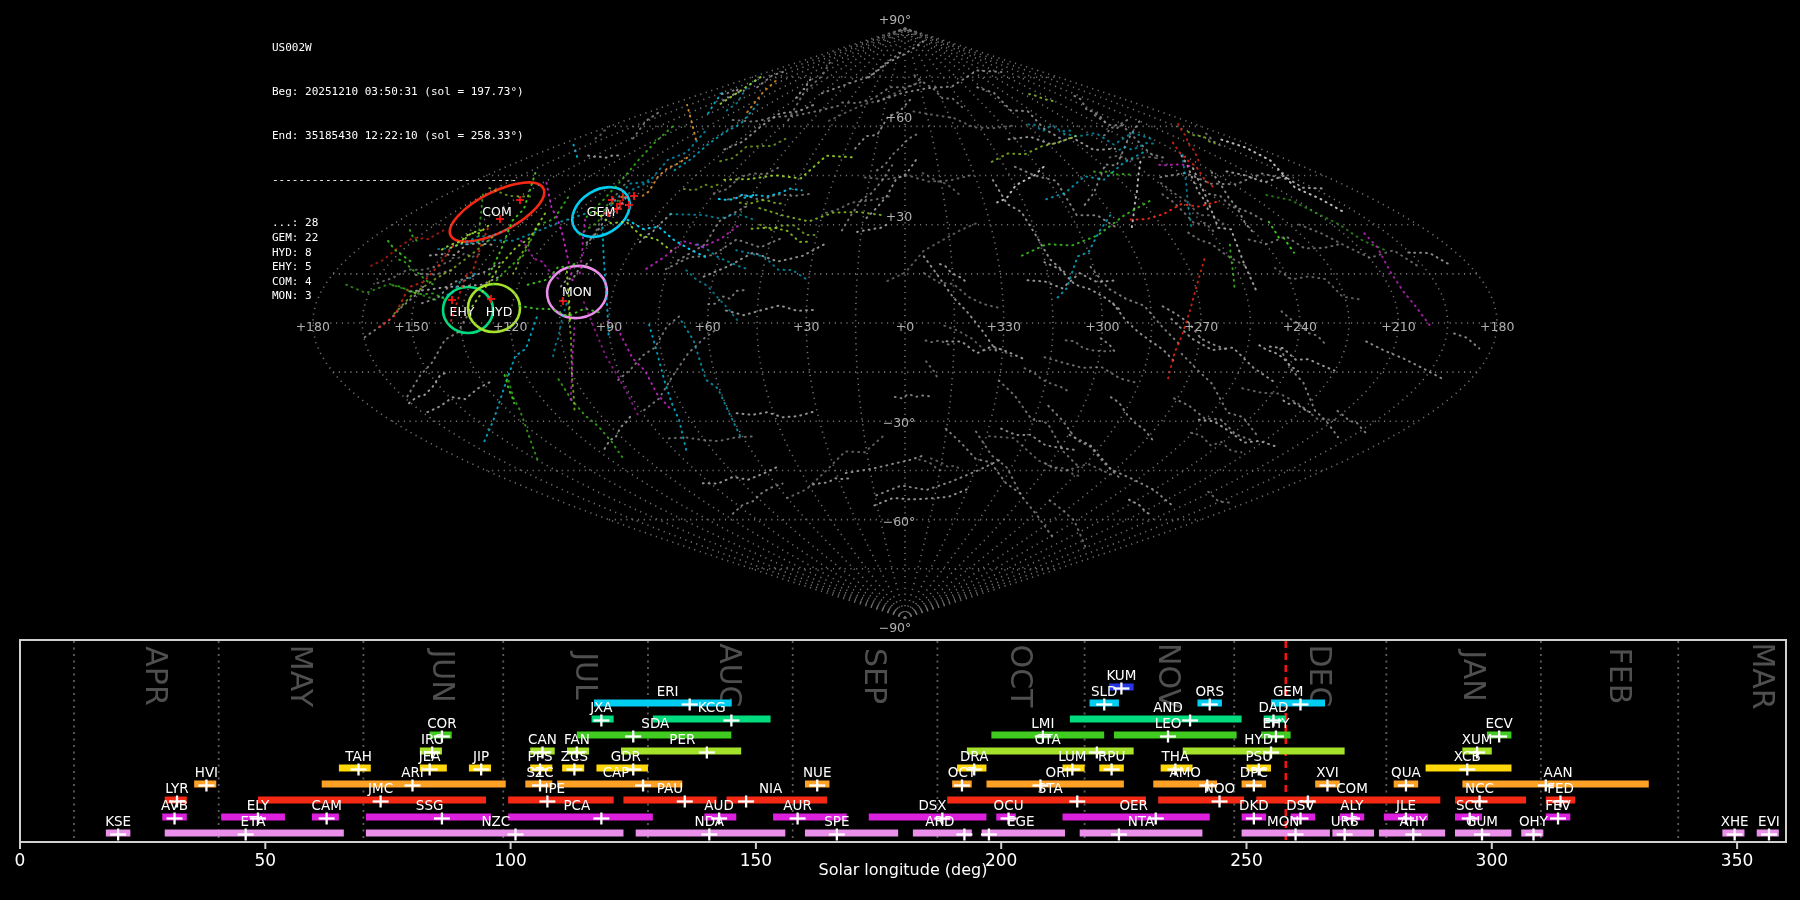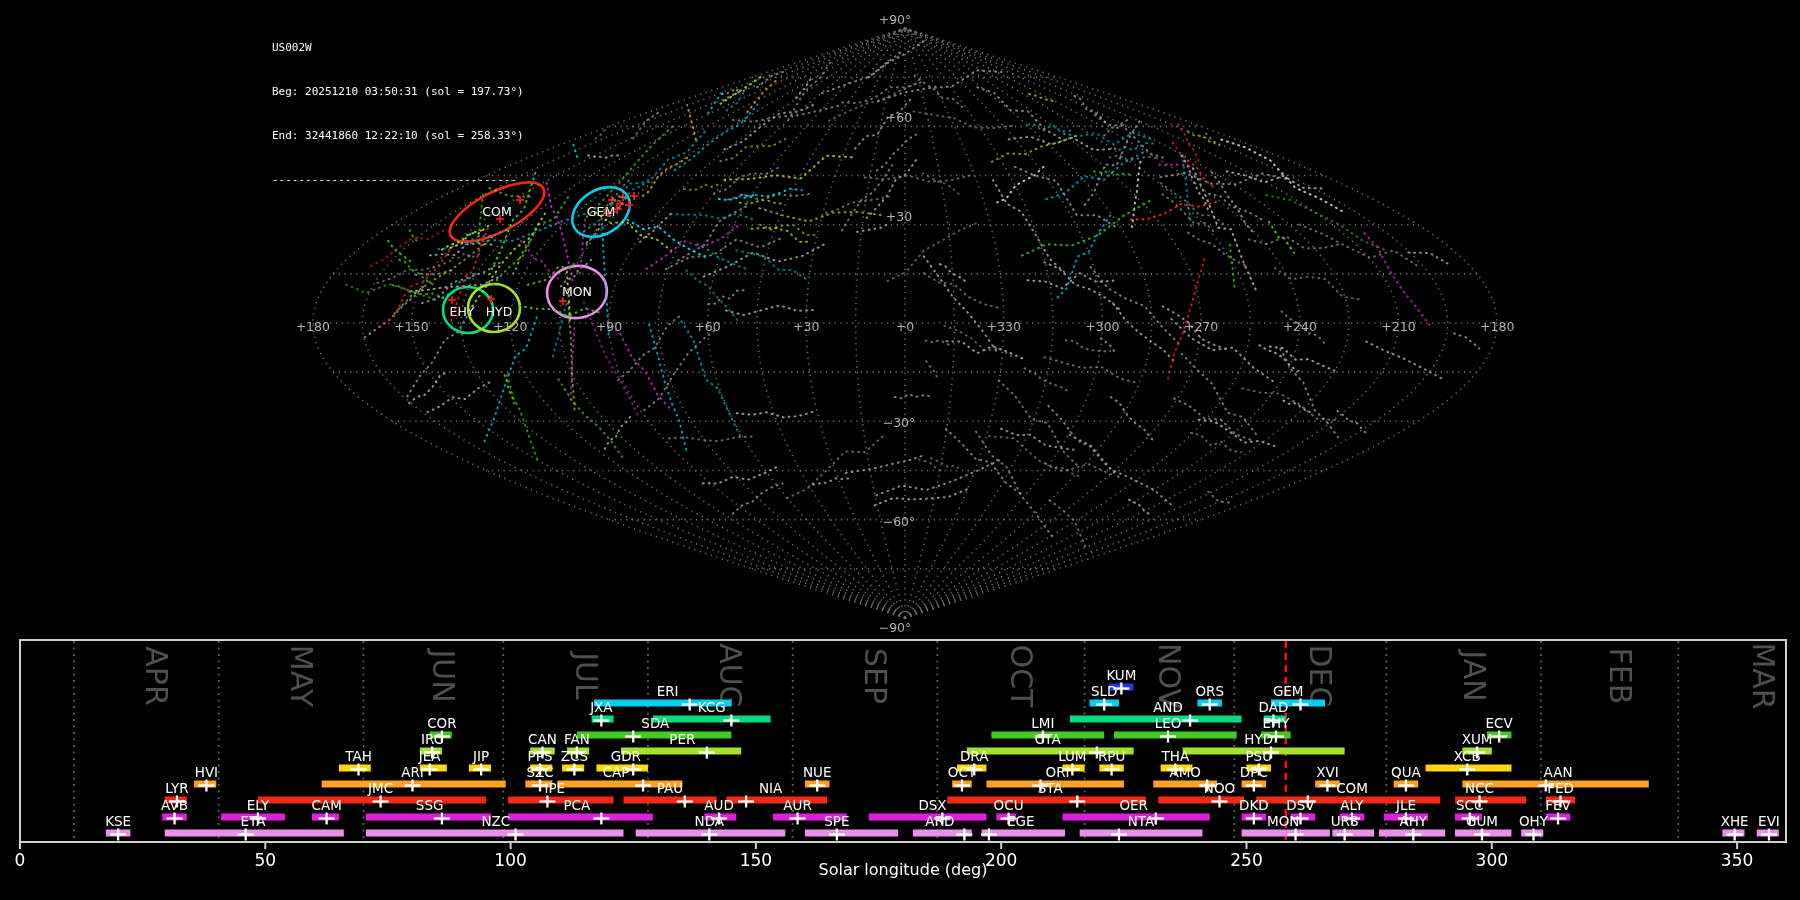--- a/index.html
+++ b/index.html
@@ -1102,17 +1102,18 @@
         <text x="1246.5" y="866" text-anchor="middle" fill="#fff" font-size="17">250</text>
         <line x1="1491.8" y1="842" x2="1491.8" y2="849" stroke="#d0d0d0" stroke-width="2"></line>
         <text x="1491.8" y="866" text-anchor="middle" fill="#fff" font-size="17">300</text>
         <line x1="1737.1" y1="842" x2="1737.1" y2="849" stroke="#d0d0d0" stroke-width="2"></line>
         <text x="1737.1" y="866" text-anchor="middle" fill="#fff" font-size="17">350</text>
       </g>
     </svg>
   <div class="station">
     <div>US002W</div>
     <div>Beg: 20251210 03:50:31 (sol = 197.73°)</div>
-    <div>End: 32441860 12:22:10 (sol = 258.33°)</div>
+    <div>End: 35185430 12:22:10 (sol = 258.33°)</div>
     <div>-------------------------------------</div>
+    <div id="station-counts"><div>...: 28</div><div>GEM: 22</div><div>HYD: 8</div><div>EHY: 5</div><div>COM: 4</div><div>MON: 3</div></div>
   </div>
   <div class="axis-title">Solar longitude (deg)</div>
 </div>
 
 </body></html>

